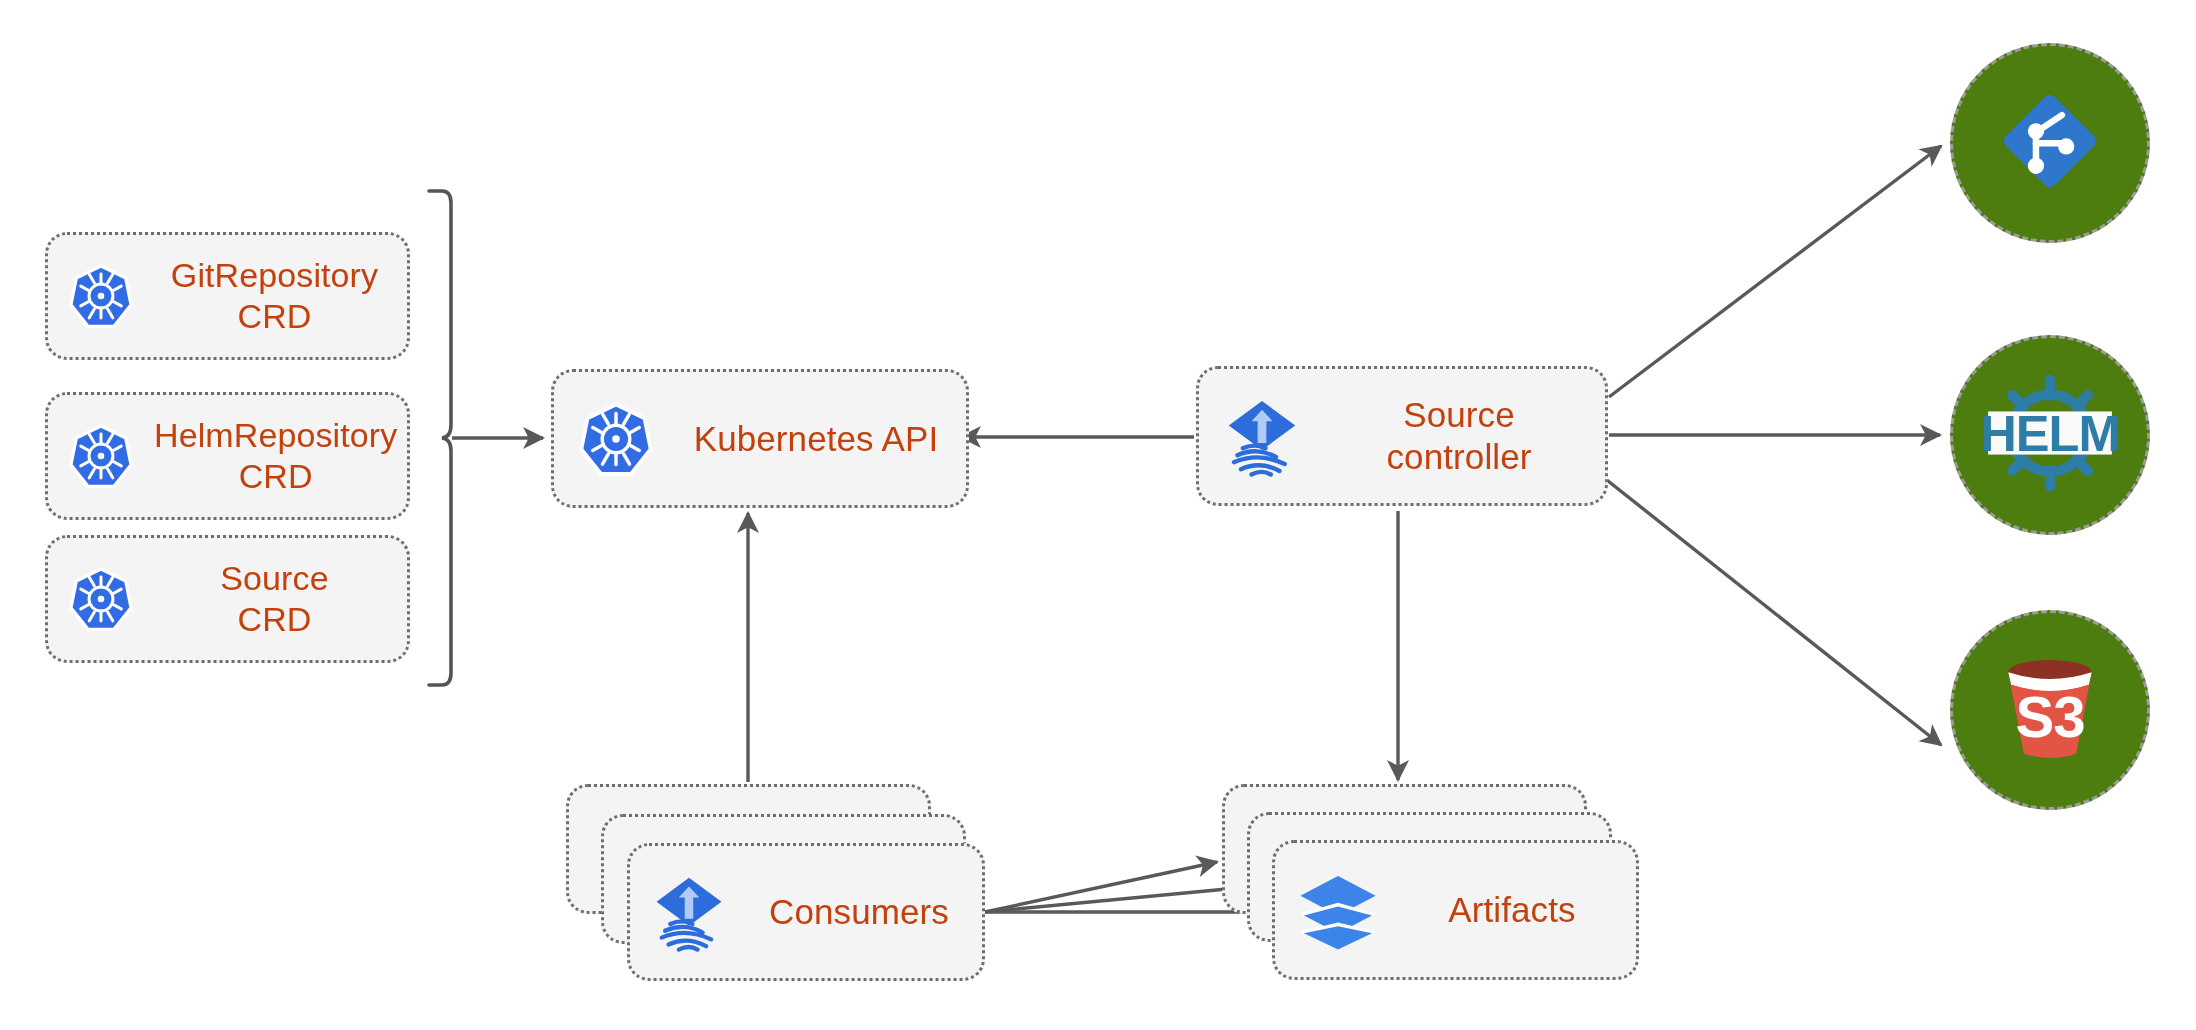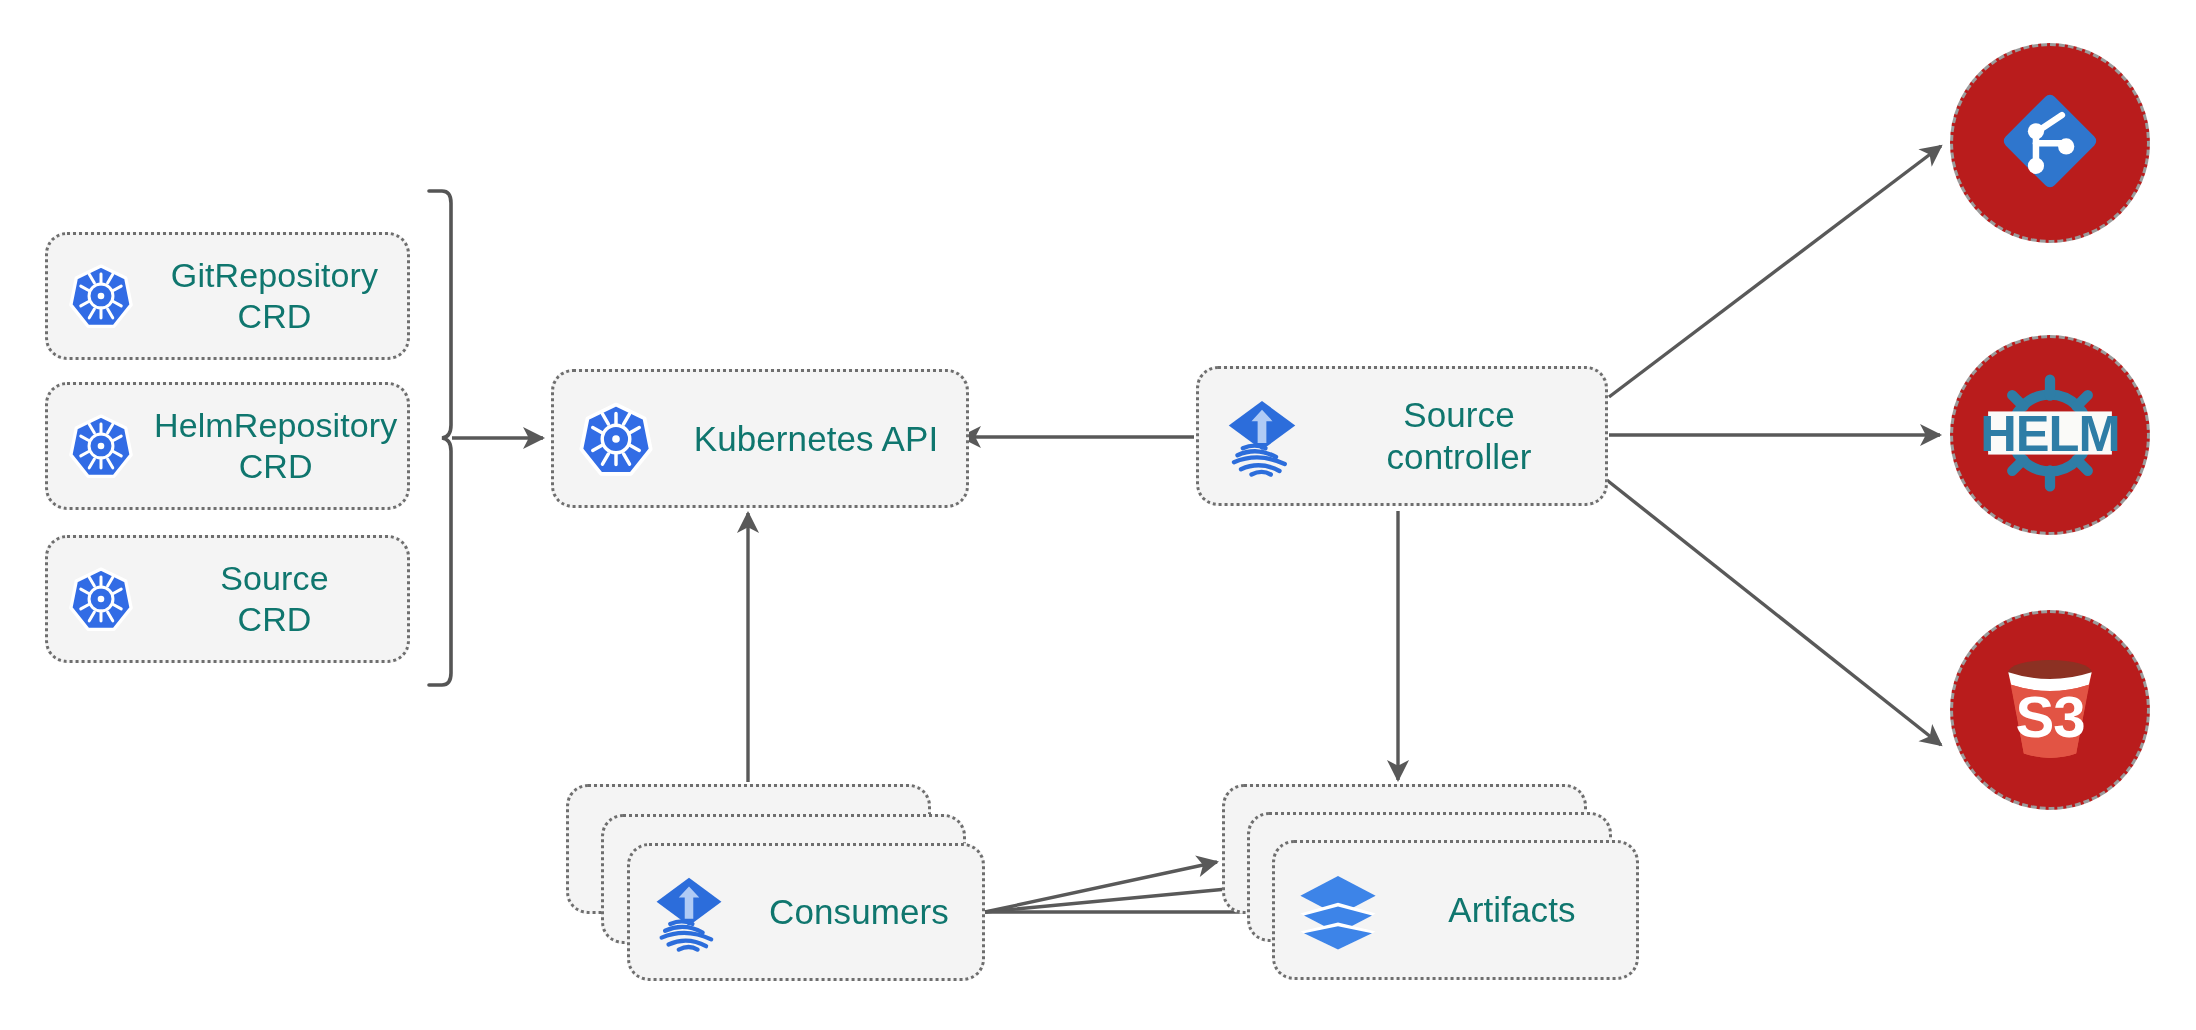--- a/index.html
+++ b/index.html
@@ -27,36 +27,36 @@
   .card.ghost{background:#f4f4f4;}
   .card-ico{
     flex:0 0 auto;
     display:flex;
     align-items:center;
     justify-content:center;
   }
   .card-label{
     flex:1 1 auto;
     text-align:center;
-    color:#0f766e;
+    color:#c2410c;
     font-size:35px;
     line-height:1.20;
     letter-spacing:.1px;
     white-space:pre-line;
     padding-right:12px;
   }
   .crd .card-label{font-size:34px;}
   
   .circ{
     position:absolute;
     box-sizing:border-box;
     width:200px;height:200px;
     border-radius:50%;
     border:3px dashed #9b9b9b;
-    background:#b91c1c;
+    background:#4d7c0f;
     display:flex;align-items:center;justify-content:center;
   }
   
   #wires{position:absolute;inset:0;width:2196px;height:1030px;pointer-events:none;}
   .wire{fill:none;stroke:#595959;stroke-width:3.4;}
   .brace{fill:none;stroke:#555;stroke-width:3.6;stroke-linecap:round;}
   
   .helm-word{
     font-family:"Liberation Sans","DejaVu Sans",sans-serif;
     font-weight:bold;font-size:54px;fill:#2e7da6;letter-spacing:-1px;
@@ -113,21 +113,21 @@
                    M20.6 53.2 L25.6 44.6 M38.4 19.4 L43.4 10.8
                    M20.6 10.8 L25.6 19.4 M38.4 44.6 L43.4 53.2"></path>
         </g>
         <circle cx="32" cy="32" r="3.2" fill="#ffffff"></circle>
       </svg>
     </span>
     <span class="card-label">GitRepository
 CRD</span>
   </div>
 
-  <div class="card crd" style="left:45px;  top:382px; width:365px; height:128px;">
+  <div class="card crd" style="left:45px;  top:392px; width:365px; height:128px;">
     <span class="card-ico" style="width:106px;">
       <svg width="66" height="66" viewBox="0 0 64 64">
         <path d="M32 3 L56 14.6 L61.2 40.6 L44.6 61.4 L19.4 61.4 L2.8 40.6 L8 14.6 Z" fill="#326CE5" stroke="#ffffff" stroke-width="3.2" stroke-linejoin="round"></path>
         <g stroke="#ffffff" stroke-width="2.9" fill="none" stroke-linecap="round">
           <circle cx="32" cy="32" r="11.6"></circle>
           <path d="M32 10.6 V20.4 M32 43.6 V53.4
                    M12.4 22.4 L21 27.2 M43 36.8 L51.6 41.6
                    M12.4 41.6 L21 36.8 M43 27.2 L51.6 22.4
                    M20.6 53.2 L25.6 44.6 M38.4 19.4 L43.4 10.8
                    M20.6 10.8 L25.6 19.4 M38.4 44.6 L43.4 53.2"></path>

